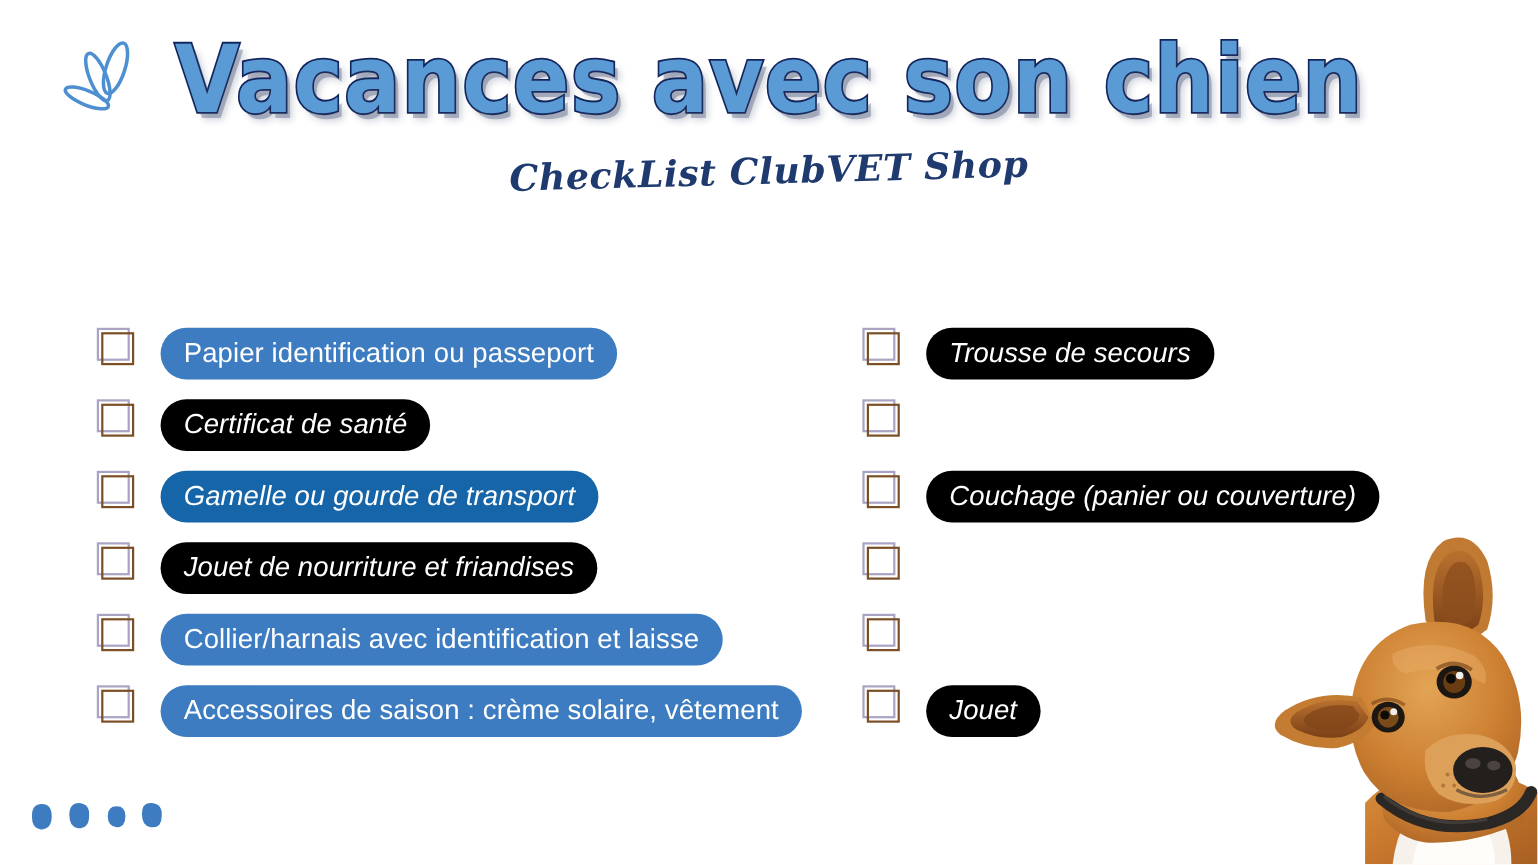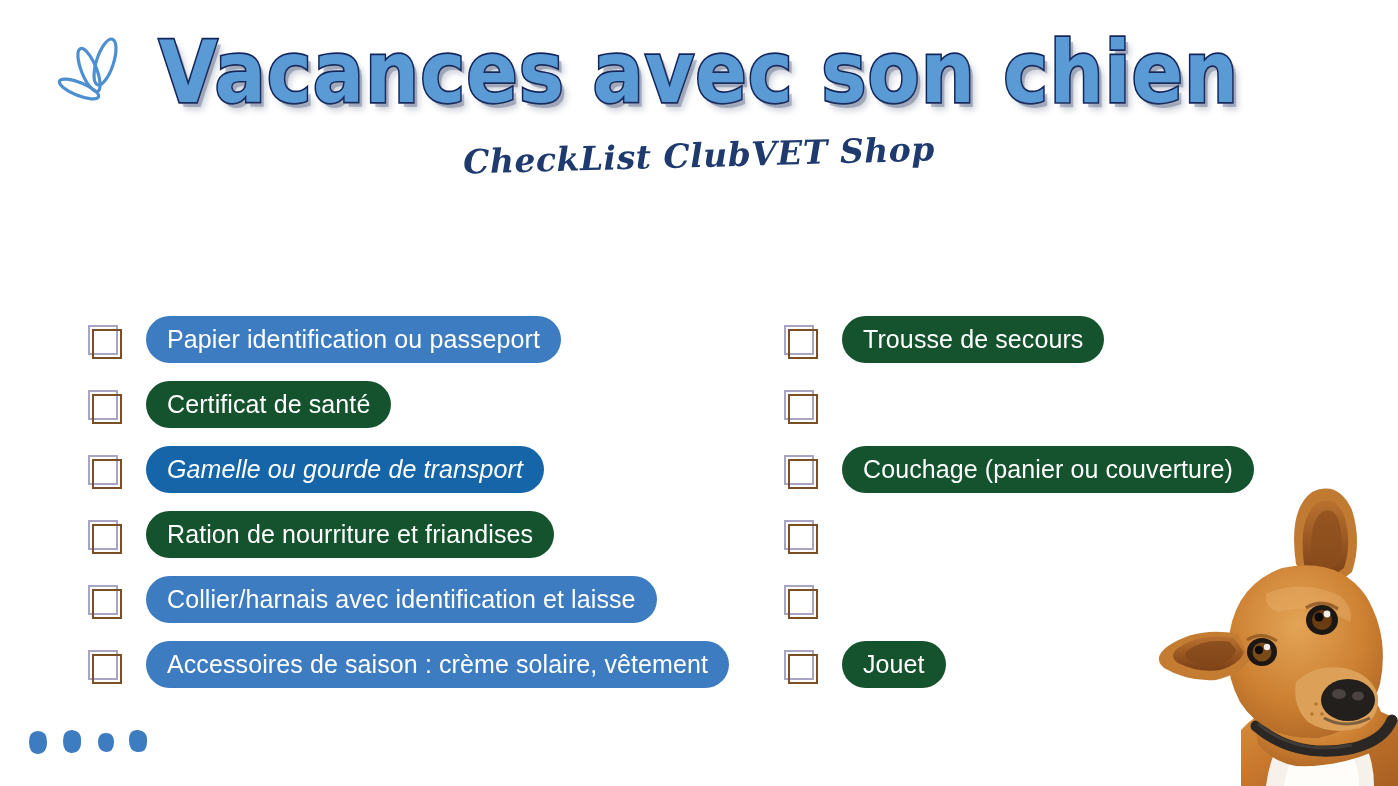--- a/index.html
+++ b/index.html
@@ -85,21 +85,21 @@
   }
   .column {
     position: absolute;
     top: 0;
   }
   .column.left  { left: 88px;  }
   .column.right { left: 784px; }
 
   .row {
     display: flex;
-    align-items: flex-end;
+    align-items: flex-start;
     height: 65px;
   }
 
   
   .checkbox {
     position: relative;
     width: 38px;
     height: 38px;
     flex: 0 0 38px;
     margin-right: 20px;
@@ -130,21 +130,21 @@
     border-radius: 24px;
     color: #ffffff;
     font-size: 25px;
     font-weight: 400;
     letter-spacing: 0.1px;
     white-space: nowrap;
     box-sizing: border-box;
     line-height: 1;
   }
   .pill.shade-mid   { background: #3d7cc0; }
-  .pill.shade-light { background: #14532d; }
+  .pill.shade-light { background: #000000; font-style: italic; }
   .pill.shade-dark  { background: #1565a8; font-style: italic; }
 
   
   .dots {
     position: absolute;
     left: 22px;
     top: 726px;
     width: 130px;
     height: 34px;
   }
@@ -199,21 +199,21 @@
             <span class="sq sq-back"></span>
             <span class="sq sq-front"></span>
           </div>
           <div class="pill shade-dark">Gamelle ou gourde de transport</div>
         </div>
         <div class="row">
           <div class="checkbox">
             <span class="sq sq-back"></span>
             <span class="sq sq-front"></span>
           </div>
-          <div class="pill shade-light">Ration de nourriture et friandises</div>
+          <div class="pill shade-light">Jouet de nourriture et friandises</div>
         </div>
         <div class="row">
           <div class="checkbox">
             <span class="sq sq-back"></span>
             <span class="sq sq-front"></span>
           </div>
           <div class="pill shade-mid">Collier/harnais avec identification et laisse</div>
         </div>
         <div class="row">
           <div class="checkbox">

